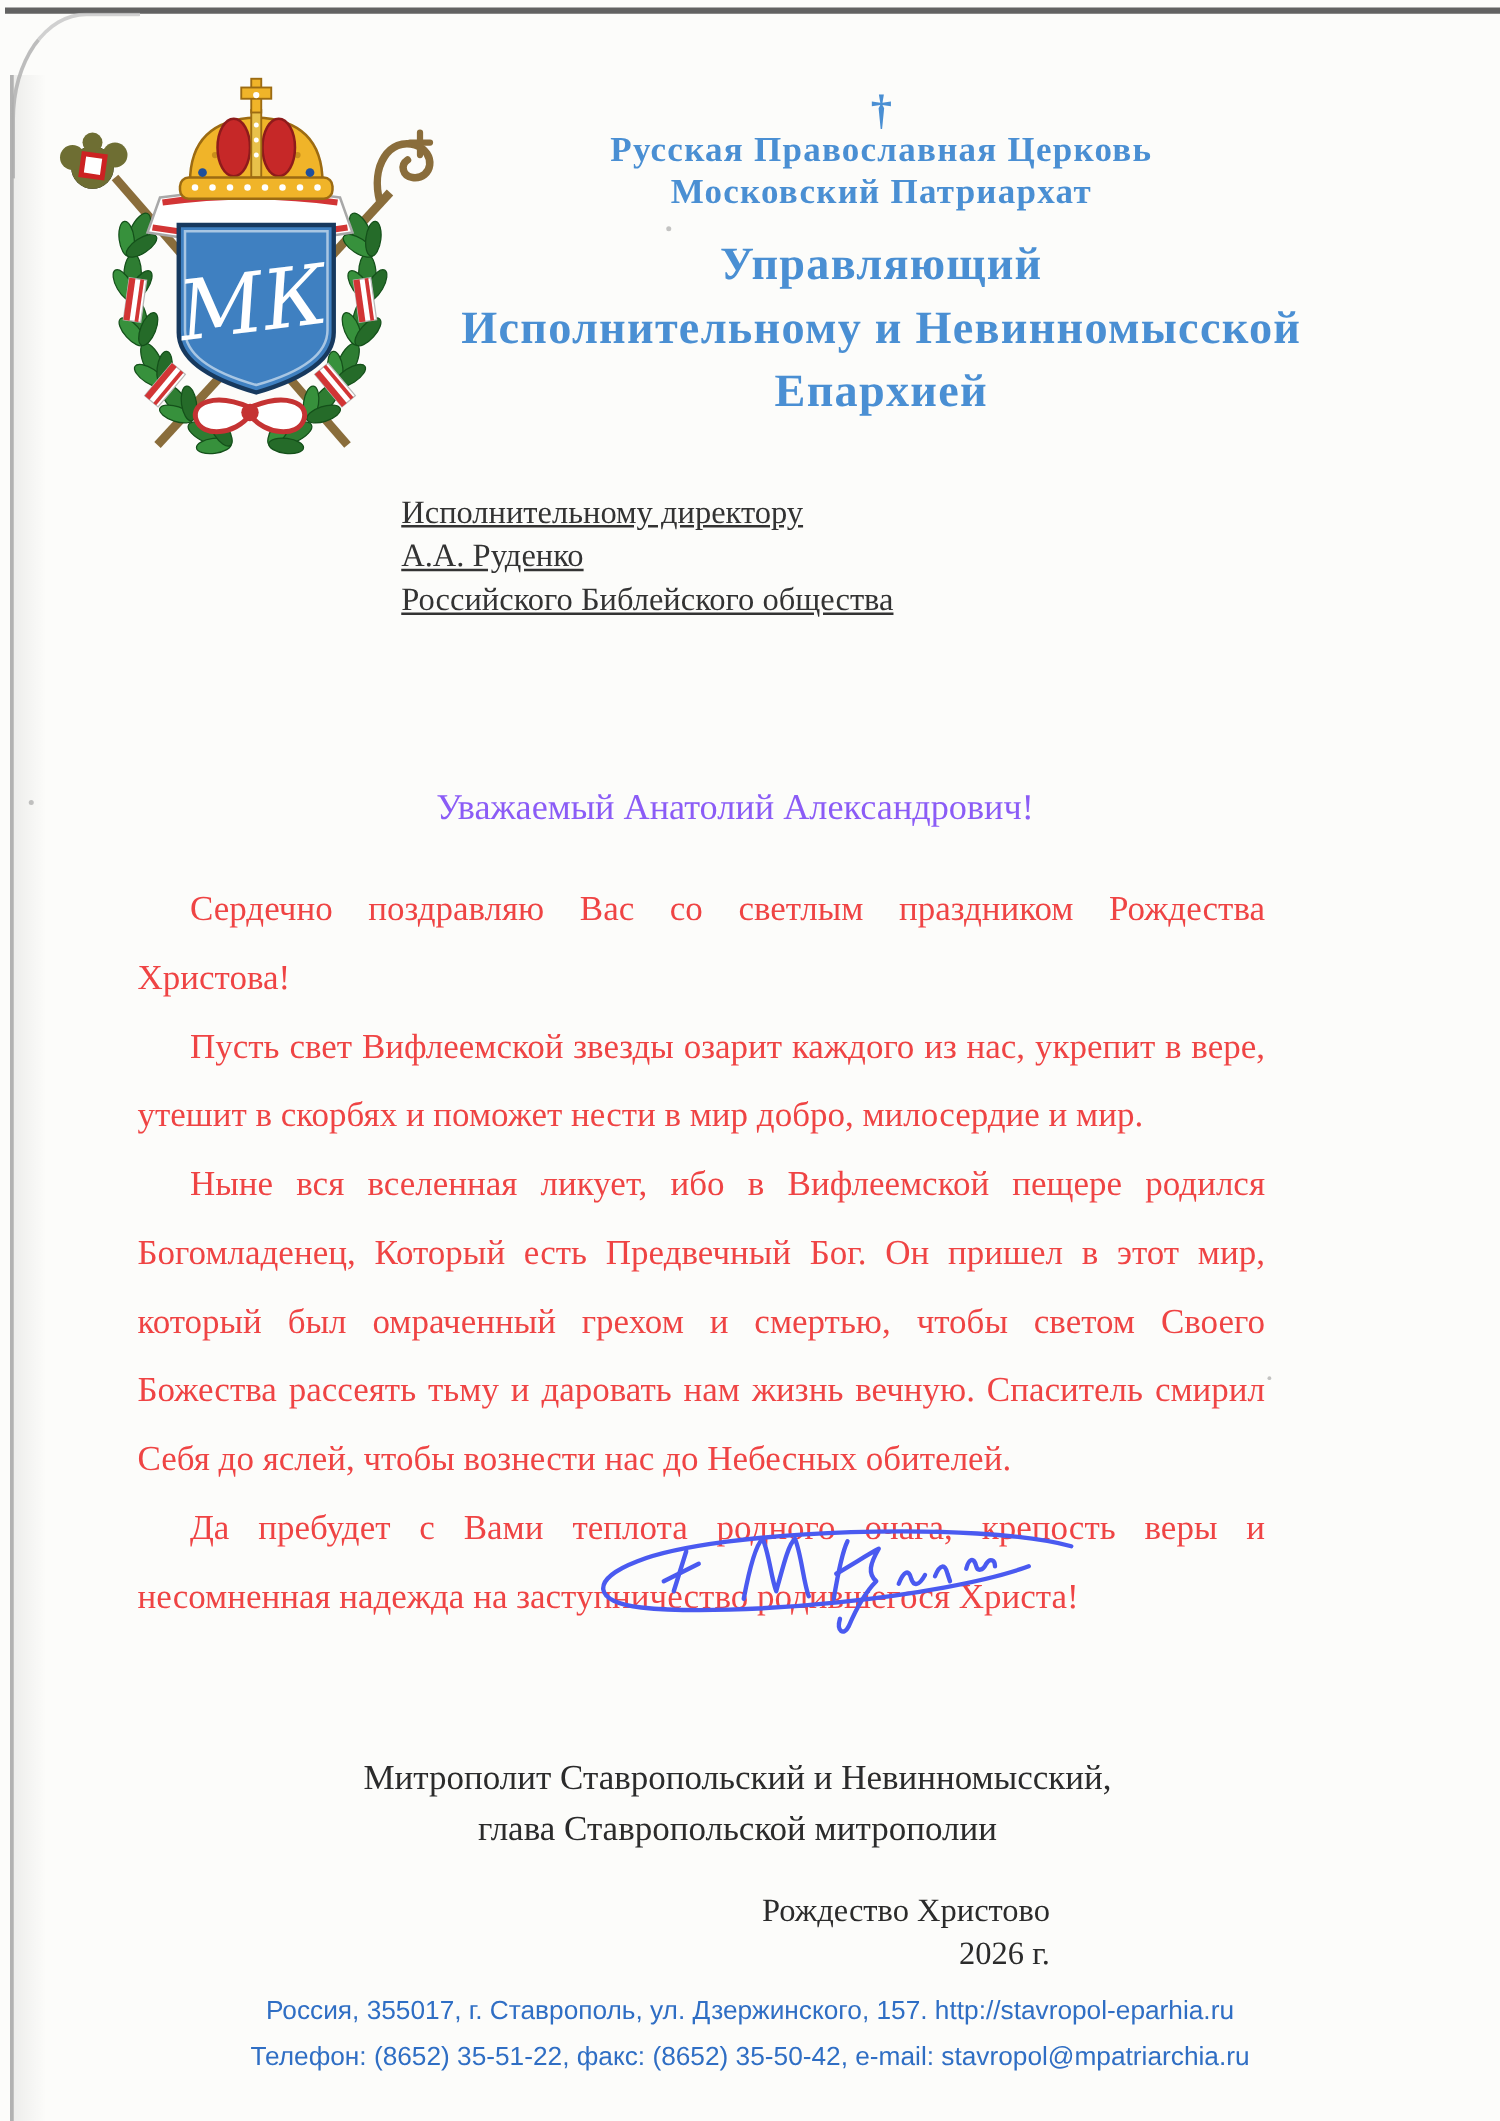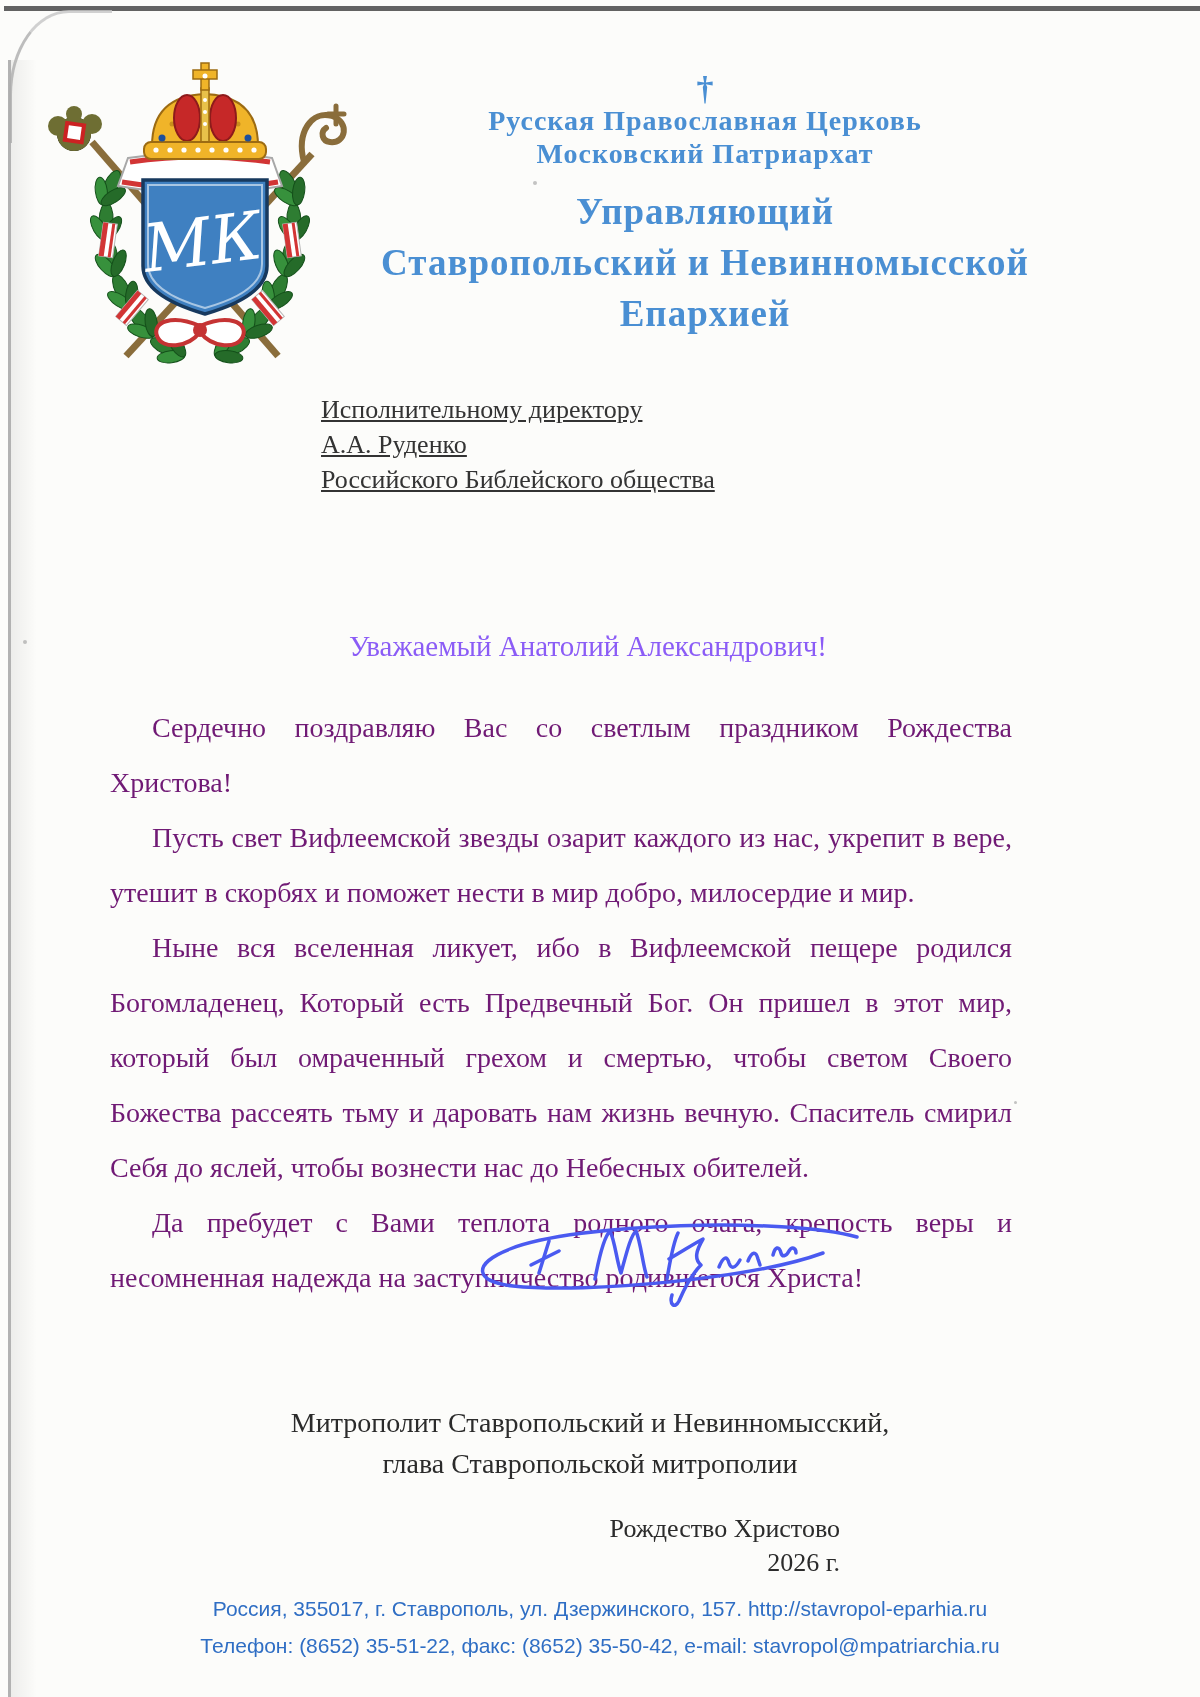--- a/index.html
+++ b/index.html
@@ -27,21 +27,21 @@
   .org-line{font-size:28px;line-height:33px;letter-spacing:1px;}
   .title-block{margin-top:16px;}
   .title-line{font-size:37px;line-height:51px;letter-spacing:1px;}
   
   .addressee{position:absolute;left:321px;top:392px;width:480px;text-align:left;
     font-size:26px;line-height:35px;color:#333;text-decoration:underline;}
   .salutation{position:absolute;left:288px;top:610px;width:600px;text-align:center;
     font-size:29px;color:#8b5cf6;margin-top:20px;}
   
   .body-text{position:absolute;left:110px;top:700px;width:902px;
-    font-size:28px;line-height:55px;color:#701a75;text-align:justify;}
+    font-size:28px;line-height:55px;color:#ef4444;text-align:justify;}
   .body-text p{margin:0;text-indent:42px;}
   .body-text p.closing{text-align:left;}
   
   .autograph{position:absolute;left:455px;top:1215px;width:420px;height:100px;}
   .sig-block{position:absolute;left:250px;top:1402px;width:680px;text-align:center;
     font-size:28px;line-height:41px;color:#2b2b2b;}
   .date-block{position:absolute;left:340px;top:1512px;width:500px;text-align:right;
     font-size:26px;line-height:34px;color:#2b2b2b;}
   
   .footer{position:absolute;left:0;right:0;top:1590px;text-align:center;
@@ -163,21 +163,21 @@
       <text x="163" y="207" text-anchor="middle" font-size="66" font-style="italic" font-family="'DejaVu Serif',serif" fill="#ffffff" transform="rotate(-7 163 190)">МК</text>
     </g>
   </svg>
 
   <div class="head-text">
     <div class="head-cross">†</div>
     <div class="org-line">Русская Православная Церковь</div>
     <div class="org-line">Московский Патриархат</div>
     <div class="title-block">
       <div class="title-line">Управляющий</div>
-      <div class="title-line">Ставропольский и Невинномысской</div>
+      <div class="title-line">Исполнительному и Невинномысской</div>
       <div class="title-line">Епархией</div>
     </div>
   </div>
 
   <div class="addressee">
     <div>Исполнительному директору</div>
     <div>А.А. Руденко</div>
     <div>Российского Библейского общества</div>
   </div>
 

